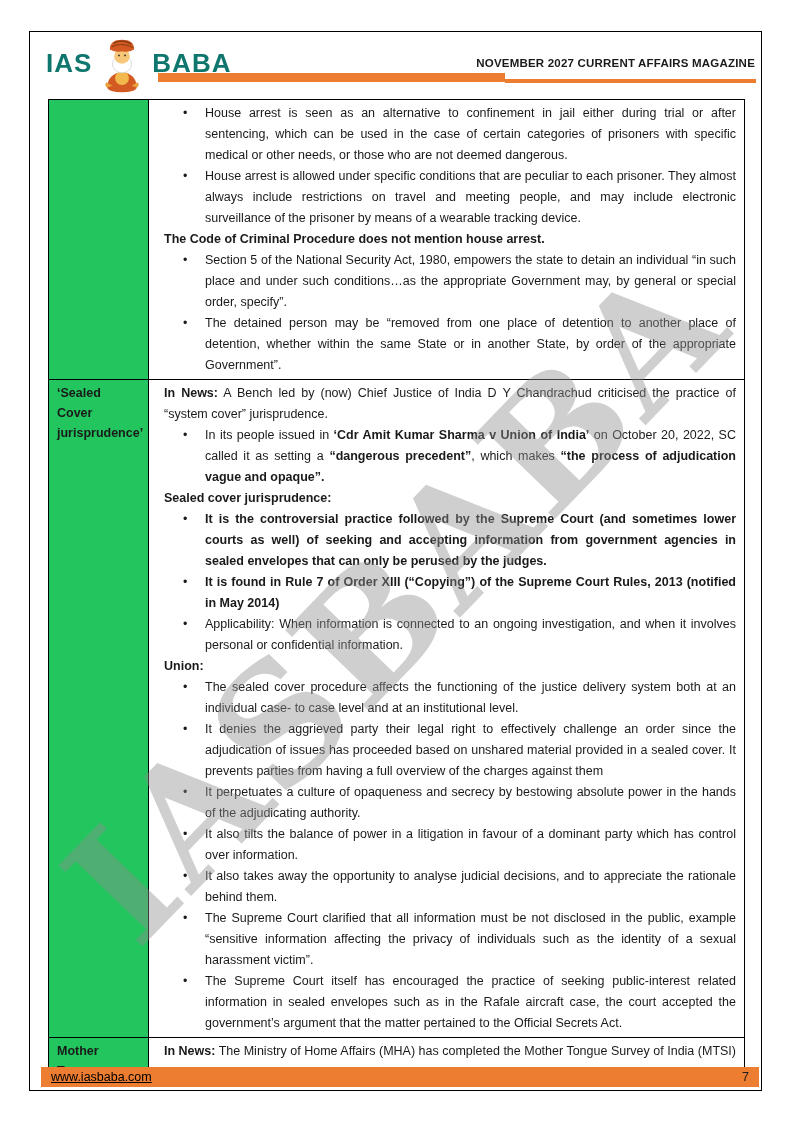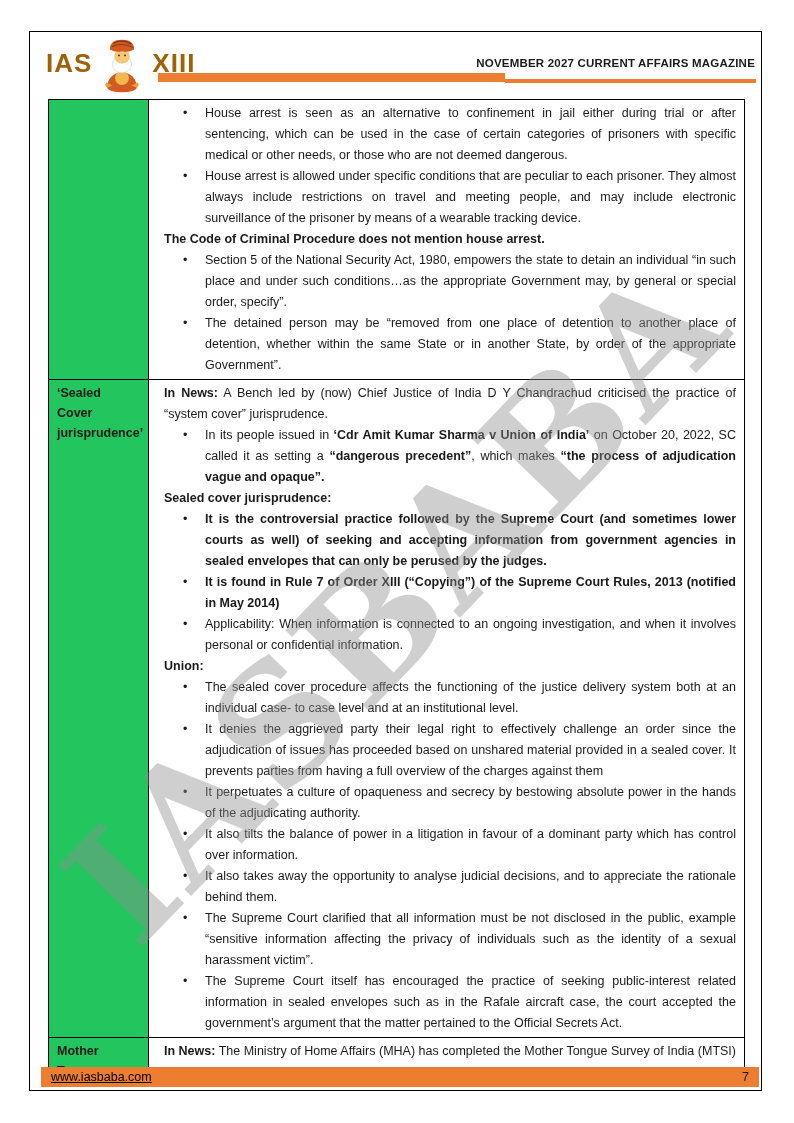--- a/index.html
+++ b/index.html
@@ -7,21 +7,21 @@
     width:794px;height:1123px;position:relative;
     font-family:"Liberation Sans", sans-serif;color:#1a1a1a;overflow:hidden;
   }
   .page{
     position:absolute;left:29px;top:31px;width:733px;height:1060px;
     border:1px solid #000;box-sizing:border-box;background:#fff;
   }
   
   .logo{
     position:absolute;left:16px;top:10px;display:flex;align-items:center;gap:4px;
-    font-weight:bold;font-size:26px;letter-spacing:1px;color:#a16207;
+    font-weight:bold;font-size:26px;letter-spacing:1px;color:#0f766e;
   }
   .logo .baba-figure{width:52px;height:58px;margin:-6px 0 -10px 0;}
   .bar-thick{position:absolute;left:128px;top:41px;width:347px;height:9px;background:#ED7D31;}
   .bar-thin{position:absolute;left:475px;top:47px;width:251px;height:4px;background:#ED7D31;}
   .mag-title{
     position:absolute;right:6px;top:25px;font-size:11.5px;font-weight:bold;
     letter-spacing:0.2px;white-space:nowrap;
   }
   
   table.doc{
@@ -71,21 +71,21 @@
         <path d="M48,52 q3,4 -1,6 l-6,-2 Z" fill="#E8A13C"></path>
         <ellipse cx="30" cy="31" rx="11" ry="10" fill="#ffffff" stroke="#d8d8d8" stroke-width="1"></ellipse>
         <ellipse cx="30" cy="22" rx="9" ry="8.5" fill="#F6C778"></ellipse>
         <circle cx="26.5" cy="21" r="1" fill="#222"></circle>
         <circle cx="33.5" cy="21" r="1" fill="#222"></circle>
         <path d="M16,14 Q16,3 30,3 Q44,3 44,14 Q37,18 30,16 Q23,18 16,14 Z" fill="#D35B23"></path>
         <path d="M20,7 Q30,1 41,8" stroke="#8B3A12" stroke-width="1.6" fill="none"></path>
         <path d="M18,11 Q30,5 43,12" stroke="#8B3A12" stroke-width="1.2" fill="none"></path>
       </svg>
     </span>
-    <span>XIII</span>
+    <span>BABA</span>
   </div>
   <div class="bar-thick"></div>
   <div class="bar-thin"></div>
   <div class="mag-title">NOVEMBER 2027 CURRENT AFFAIRS MAGAZINE</div>
 
   <table class="doc">
     <tbody>
         <tr>
           <td class="topic-cell"></td>
           <td class="content-cell">

